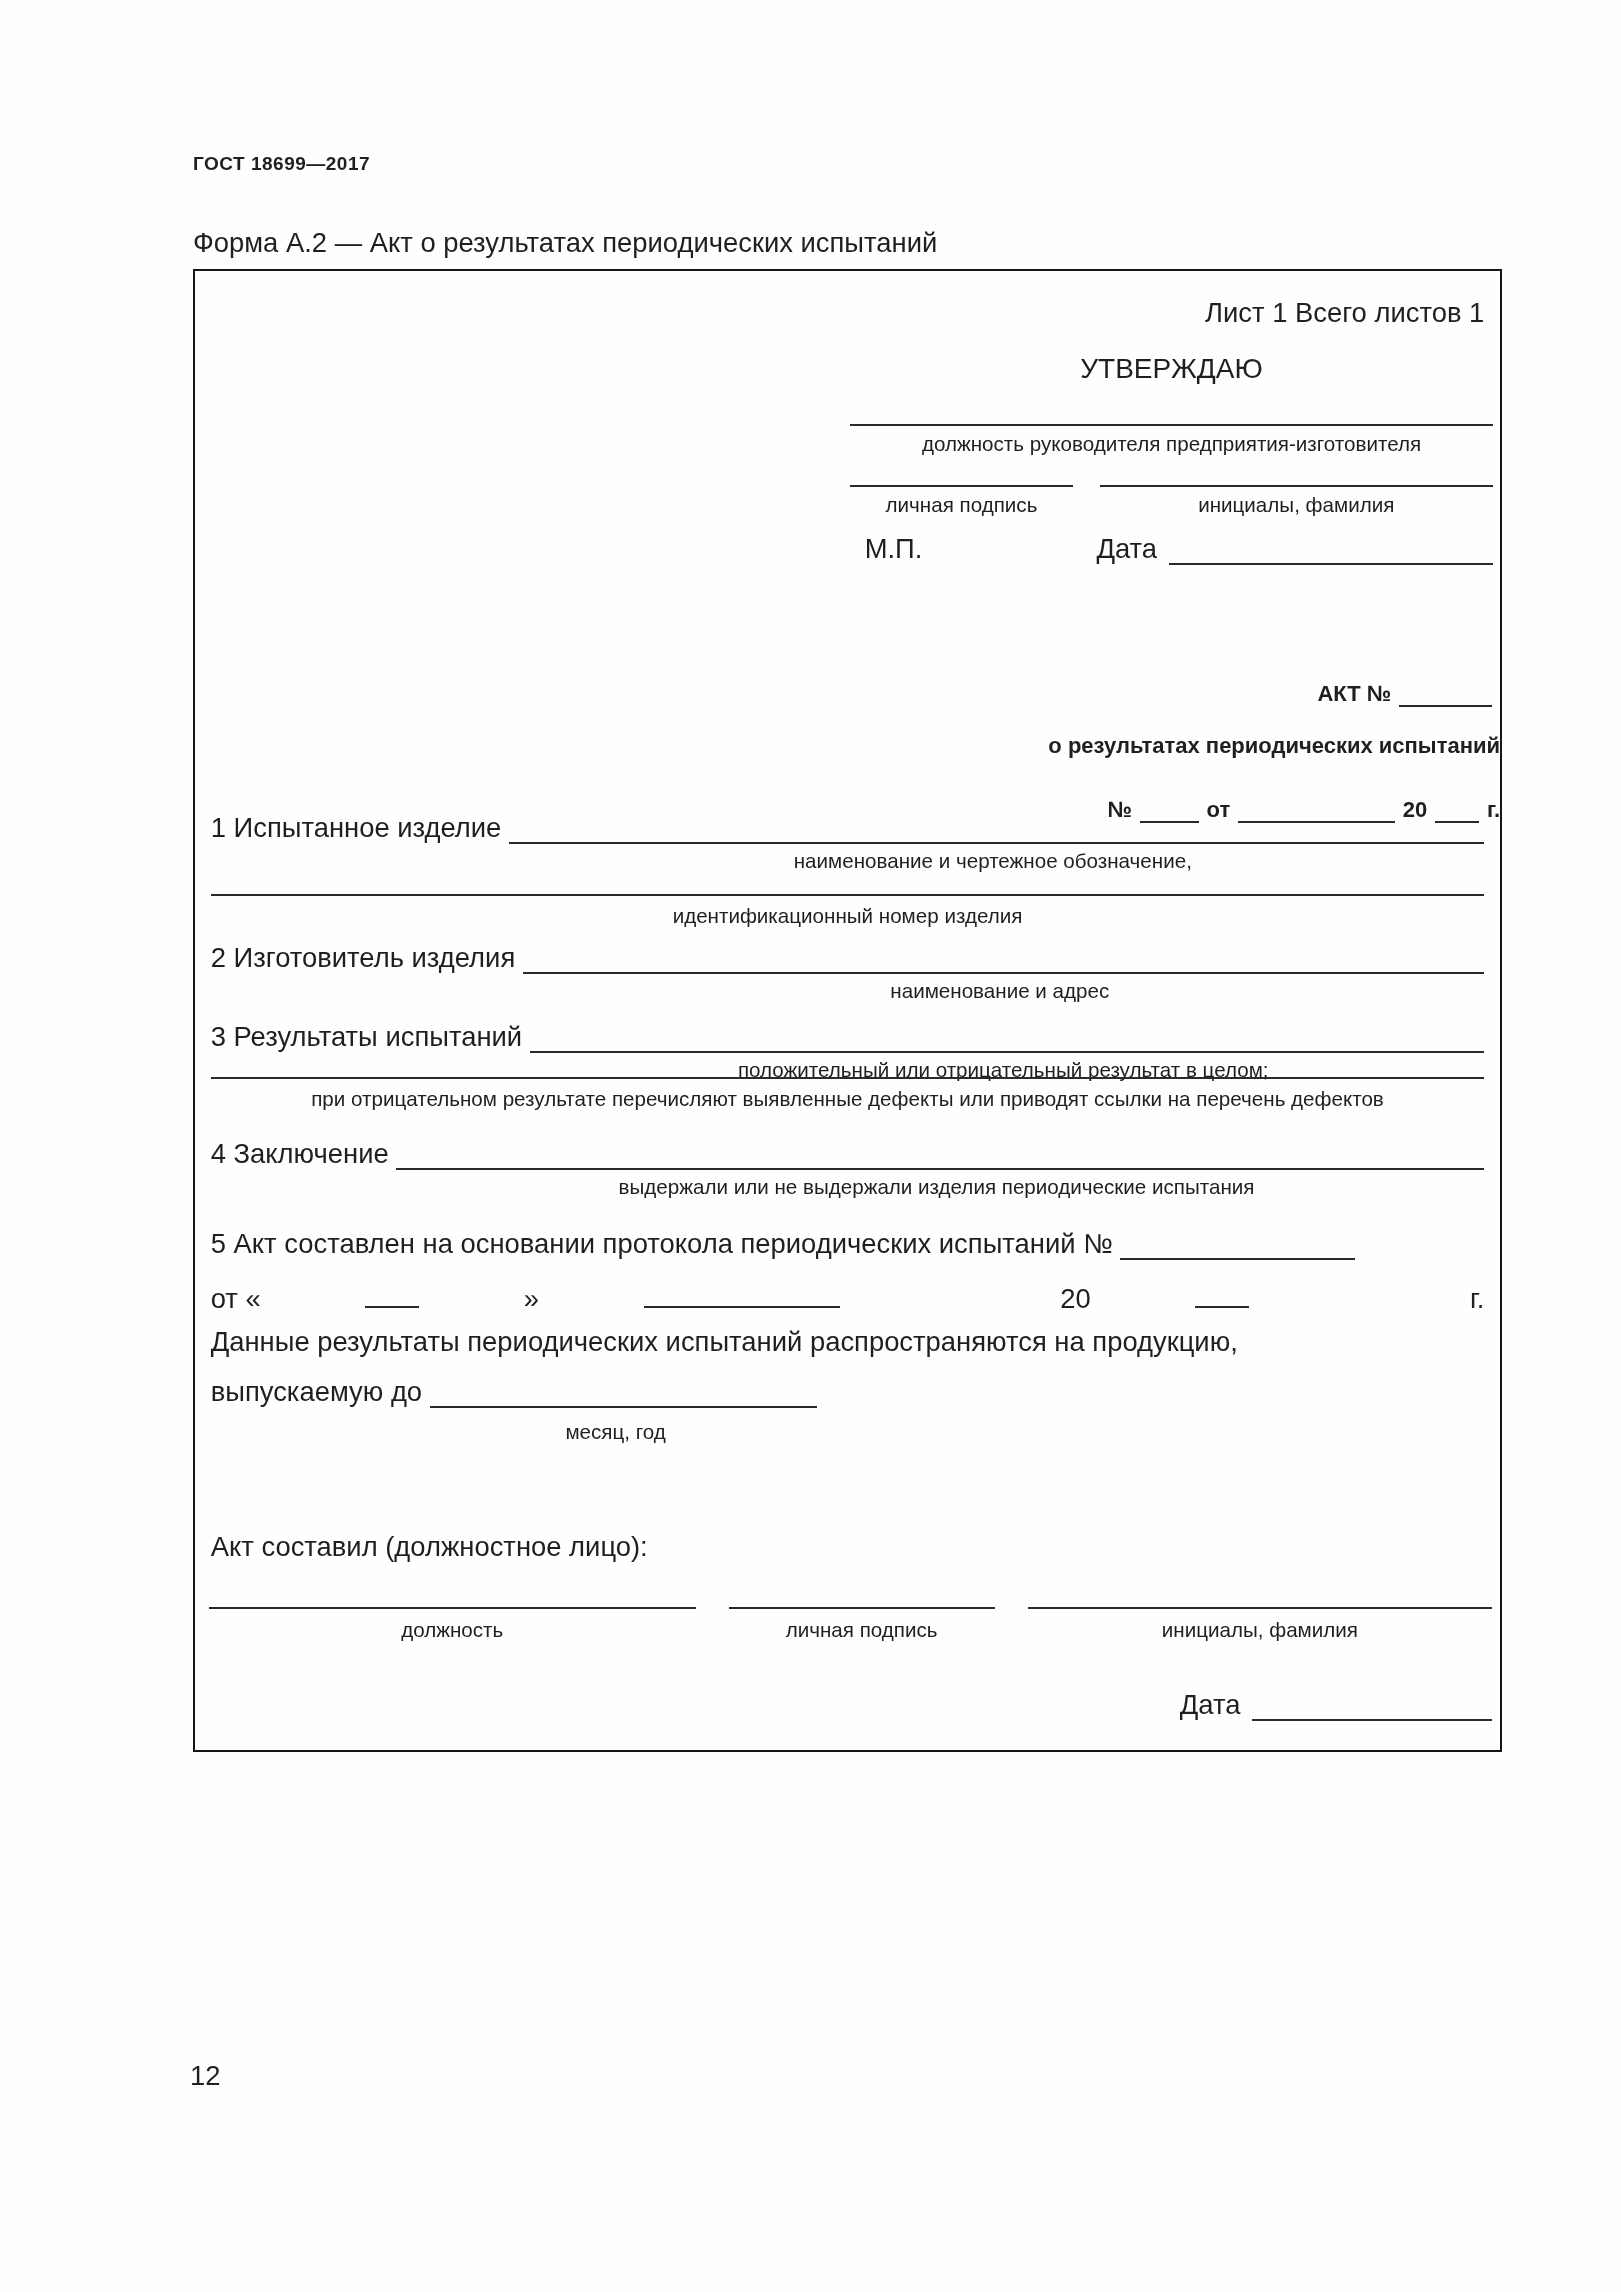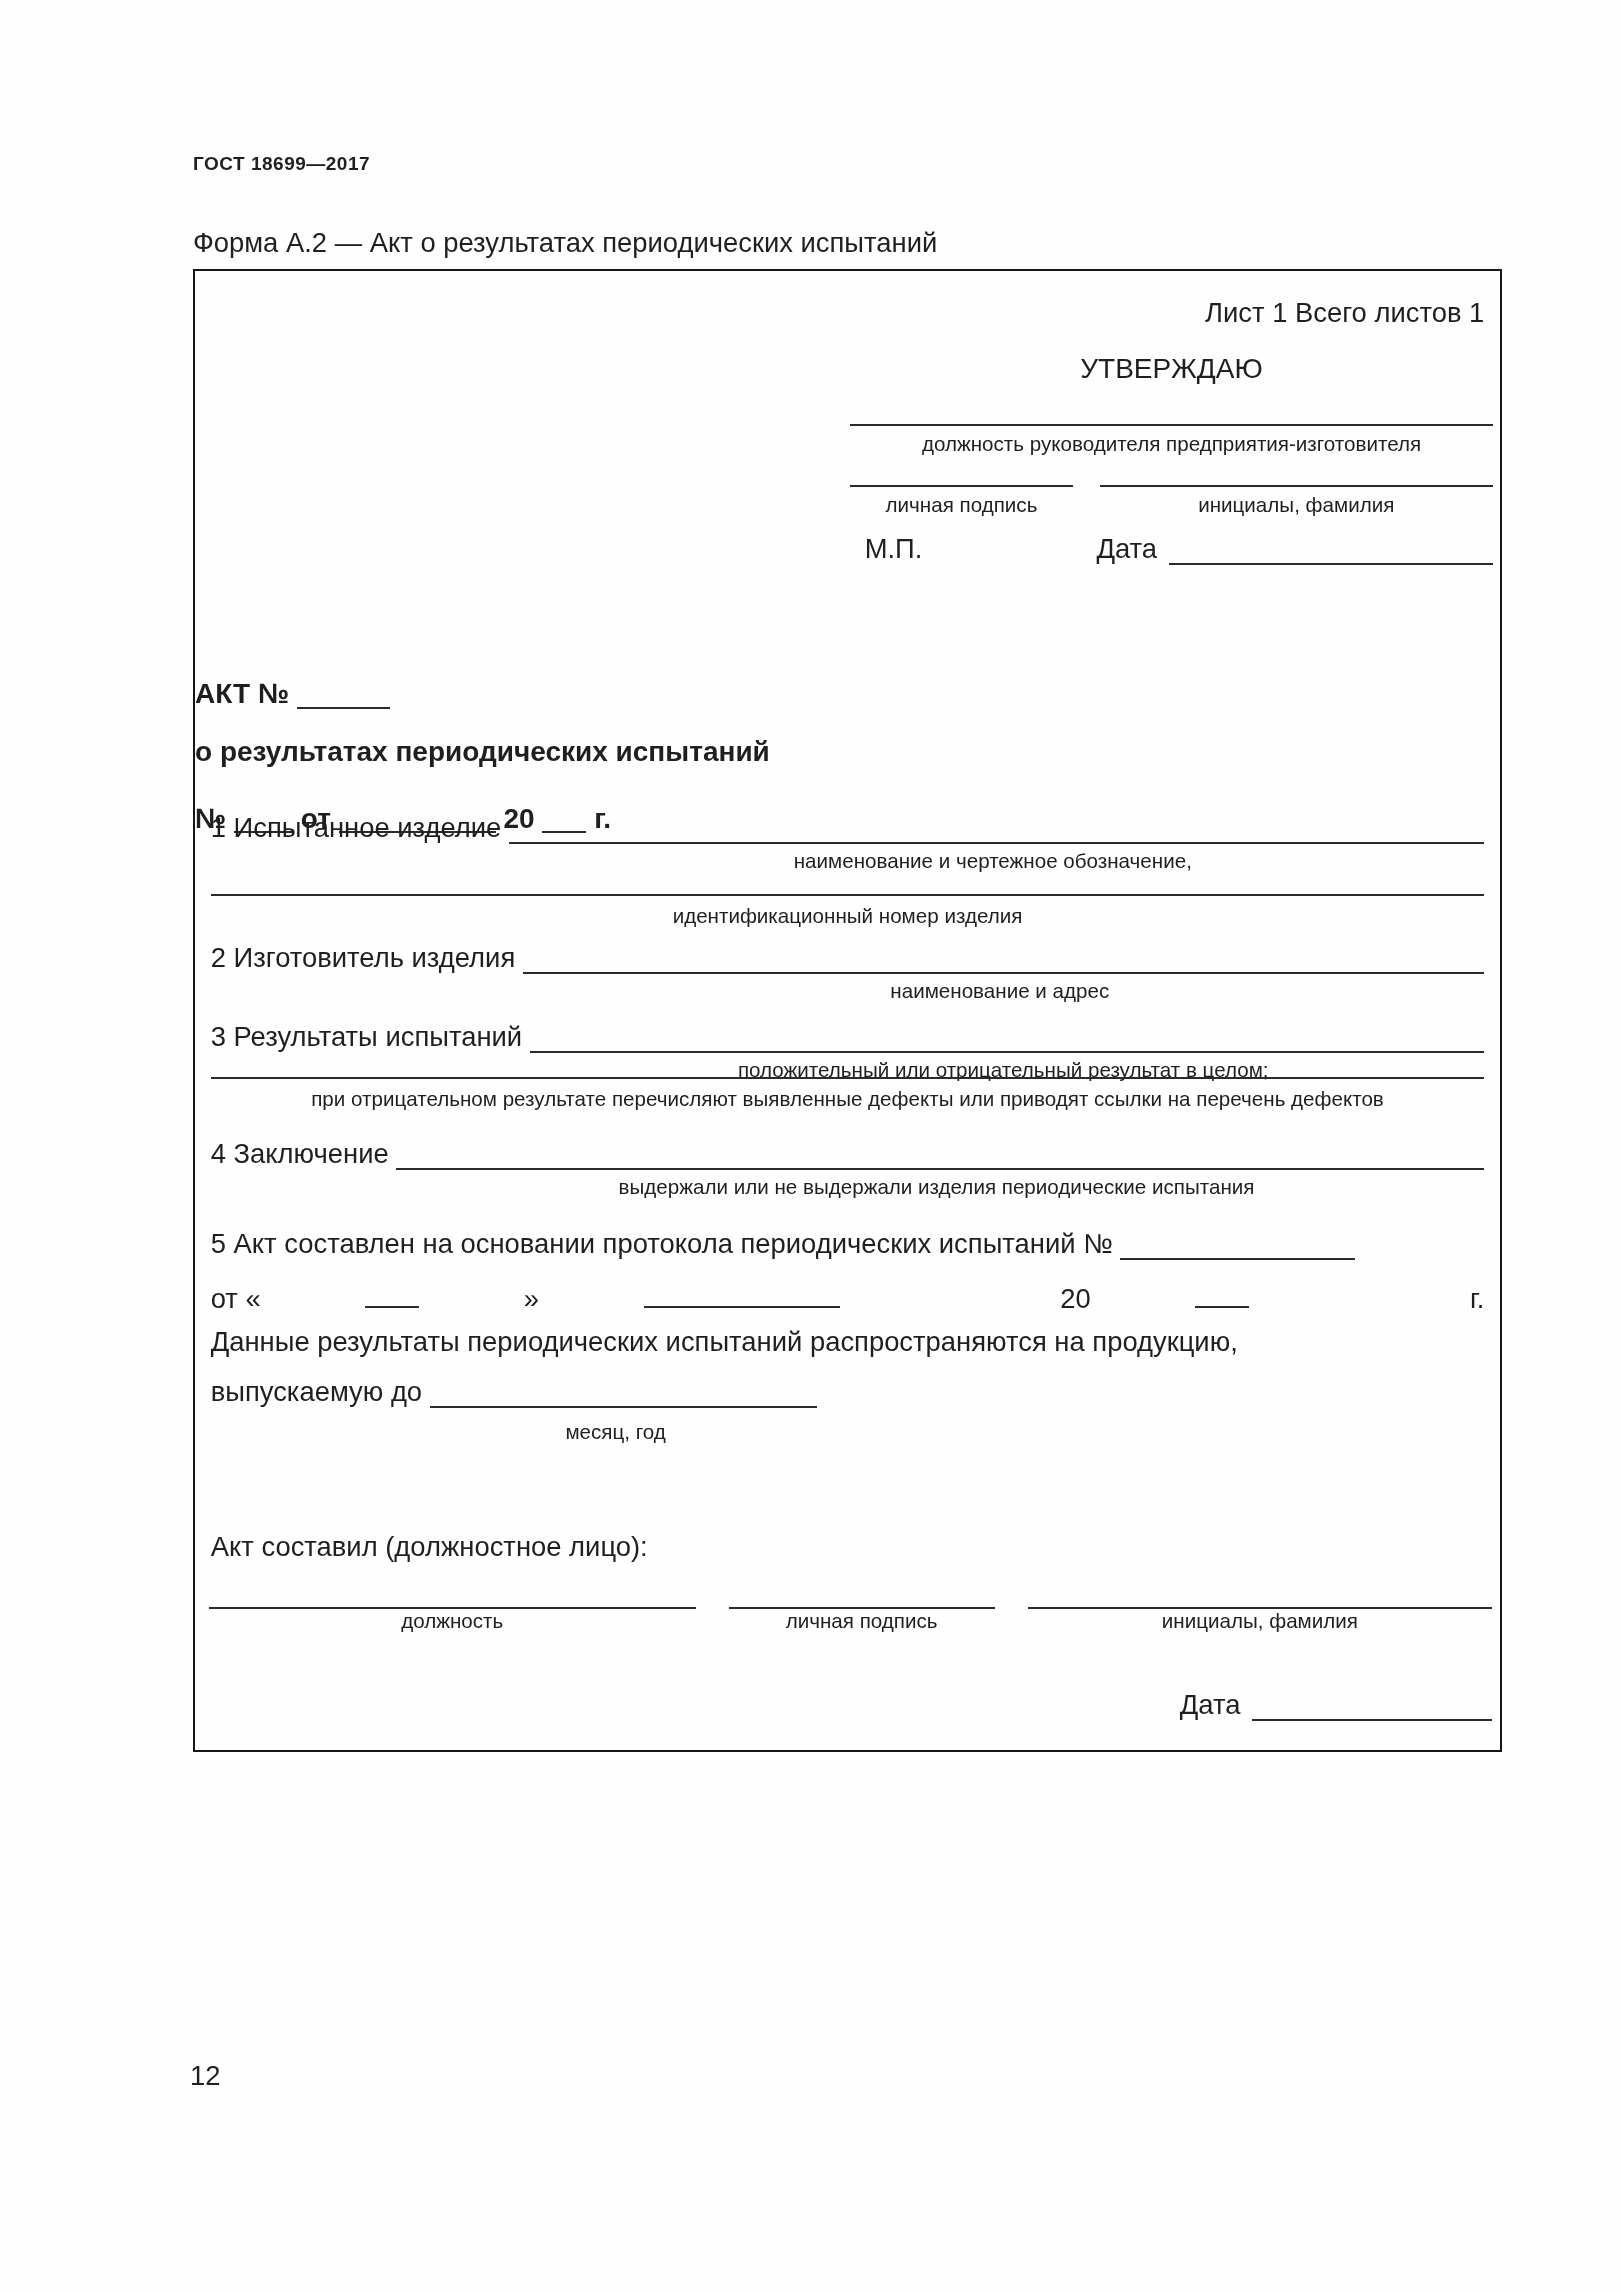--- a/index.html
+++ b/index.html
@@ -27,22 +27,22 @@
   .approval-row { display:flex; gap:26.5px; margin-top:29px; }
   .approval-row .col-sig { width:223px; }
   .approval-row .col-name { flex:1; }
   .approval-row .blank { height:0; }
   .mp-row { display:flex; align-items:flex-end; margin-top:15.7px; }
   .mp { margin-left:14.7px; }
   .approval-date-label { margin-left:174px; }
   .mp-row .blank.grow { flex:1; margin-left:11.8px; height:33px; }
 
   
-  .act-title { position:absolute; left:0; right:0; top:407px; text-align:left;
-               font-weight:bold; font-size:28px; }
+  .act-title { position:absolute; left:0; right:0; top:407px; text-align:right;
+               font-weight:bold; font-size:22px; }
   .act-title .t2 { margin-top:25.5px; }
   .act-title .t3 { margin-top:35px; }
   .blank.inline { display:inline-block; height:29px; vertical-align:-5.9px; }
   .w95 { width:93px; } .w60 { width:59px; } .w160 { width:157px; }
   .w45 { width:44px; } .w55 { width:54px; } .w200 { width:196px; }
   .act-title .blank.inline { margin:0 7.8px; }
 
   
   .field { position:absolute; left:15.7px; right:15.7px; font-size:27.4px; }
   .frow { display:flex; align-items:flex-end; }
@@ -71,21 +71,21 @@
   .s5l4 { top:1104px; }
   .s5l4 .line { flex:0 0 387px; }
   .s5l4 .fcap { margin-top:11.8px; }
   .s5l4 .fcap .caption { flex:0 0 387px; }
 
   .composer-label { position:absolute; left:15.7px; top:1260px; font-size:27.4px; }
 
   .sig-row { position:absolute; left:13.7px; right:7.8px; top:1309px; display:flex; gap:33px; }
   .sig-col { display:flex; flex-direction:column; }
   .sig-col .blank { height:29px; }
-  .sig-col .caption { margin-top:0; text-align:center; }
+  .sig-col .caption { margin-top:9px; text-align:center; }
   .sig-col.c1 { flex:500; } .sig-col.c2 { flex:273; } .sig-col.c3 { flex:477; }
 
   .final-date { position:absolute; right:7.8px; top:1417px; display:flex; align-items:flex-end; font-size:27.4px; }
   .final-date .blank { width:240px; height:33px; margin-left:11.8px; }
 
   .page-number { position:absolute; left:190px; top:2060px; font-size:27.4px; }
 </style>
 </head>
 <body>
 

